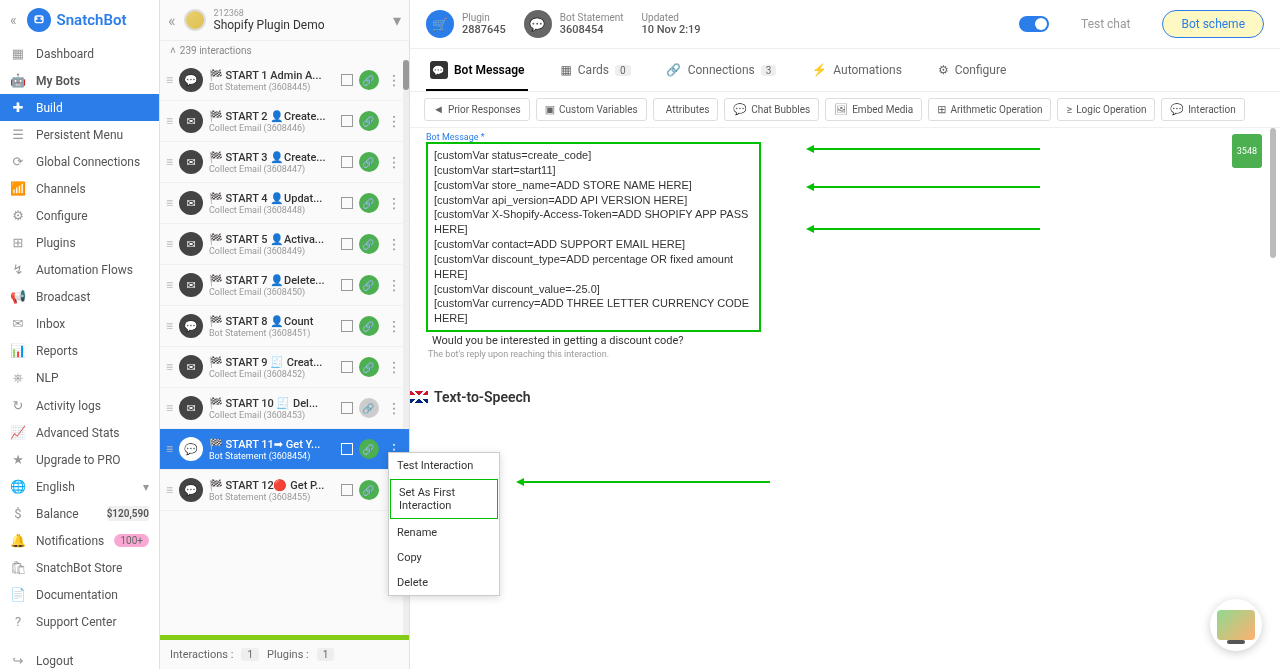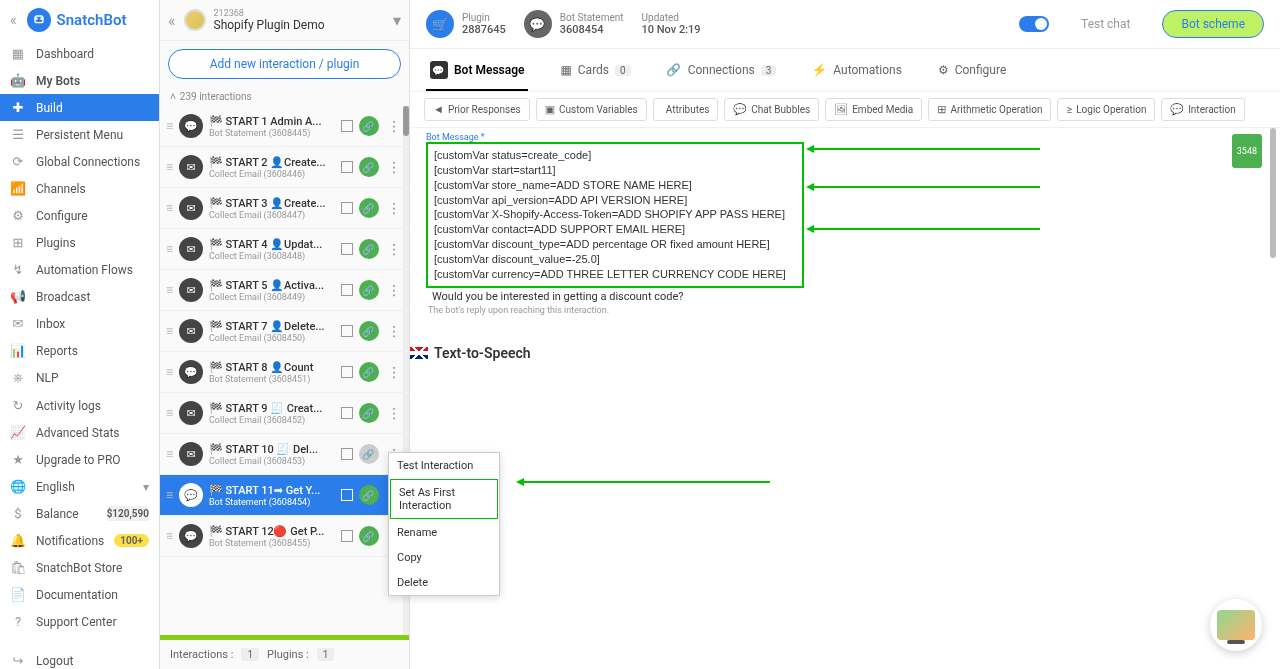--- a/index.html
+++ b/index.html
@@ -11,21 +11,21 @@
 .logo-row { display:flex; align-items:center; padding:8px 10px; gap:6px; }
 .logo-badge { width:24px; height:24px; border-radius:50%; background:#2b7de9; display:flex; align-items:center; justify-content:center; }
 .logo-text { color:#2b7de9; font-weight:600; font-size:15px; }
 .collapse-icon { color:#999; font-size:14px; cursor:pointer; margin-right:4px;}
 .nav-item { display:flex; align-items:center; padding:6px 10px; gap:10px; color:#555; cursor:pointer; }
 .nav-item.active { background:#2b7de9; color:#fff; }
 .nav-item .nicon { width:16px; text-align:center; color:#999; font-size:13px; }
 .nav-item.active .nicon { color:#fff; }
 .nav-item.bold { font-weight:600; }
 .nav-sep { height:6px; }
-.badge-pill { background:#fde047; color:#666; border-radius:10px; padding:1px 6px; font-size:10px; margin-left:auto; font-weight:700;}
+.badge-pill { background:#f9a8d4; color:#666; border-radius:10px; padding:1px 6px; font-size:10px; margin-left:auto; font-weight:400;}
 .green-bar { height:12px; background:#00e000; margin:6px 10px; }
 .balance-pill { background:#f0f0f0; color:#555; border-radius:3px; padding:2px 0; font-size:10px; margin-left:auto; font-weight:600;}
 
 
 .mid { width:250px; background:#fafafa; border-right:1px solid #e0e0e0; display:flex; flex-direction:column; position:relative;}
 .bot-header { display:flex; align-items:center; padding:8px; gap:8px; border-bottom:1px solid #eee; }
 .bot-header .back { color:#999; cursor:pointer; }
 .bot-avatar { width:22px; height:22px; border-radius:50%; background:linear-gradient(135deg,#e8d070,#e0c050); border:2px solid #ddd;}
 .bot-title-block { flex:1; }
 .bot-id { font-size:9px; color:#999; }
@@ -64,36 +64,36 @@
 .info-block { display:flex; align-items:center; gap:8px;}
 .info-icon { width:28px; height:28px; border-radius:50%; display:flex; align-items:center; justify-content:center; color:#fff; font-size:13px;}
 .info-icon.blue { background:#2b7de9;}
 .info-icon.gray { background:#666;}
 .info-text .lbl { font-size:10px; color:#888;}
 .info-text .val { font-size:11px; color:#555; font-weight:500;}
 .top-right { margin-left:auto; display:flex; align-items:center; gap:32px;}
 .toggle { width:30px; height:16px; background:#2b7de9; border-radius:8px; position:relative;}
 .toggle::after { content:""; position:absolute; width:12px; height:12px; background:#fff; border-radius:50%; top:2px; right:2px;}
 .test-chat-lbl { font-size:12px; color:#999;}
-.scheme-btn { border:1px solid #2b7de9; color:#2b7de9; background:#bef264; border-radius:16px; padding:6px 18px; font-size:12px; cursor:pointer;}
+.scheme-btn { border:1px solid #2b7de9; color:#2b7de9; background:#fef9c3; border-radius:16px; padding:6px 18px; font-size:12px; cursor:pointer;}
 
 .tabs { display:flex; align-items:center; padding:0 16px; gap:28px; border-bottom:1px solid #eee; font-size:12px;}
 .tab { display:flex; align-items:center; gap:6px; padding:12px 4px; color:#666; cursor:pointer; position:relative;}
 .tab.active { color:#000; font-weight:600;}
 .tab.active::after { content:""; position:absolute; bottom:0; left:0; right:0; height:2px; background:#000;}
 .tab .ticon { width:18px; height:18px; background:#333; border-radius:3px; display:flex; align-items:center; justify-content:center; color:#fff; font-size:10px;}
 .tab .tcount { background:#eee; color:#666; border-radius:3px; padding:0 5px; font-size:10px;}
 
 .tool-row { display:flex; padding:6px 14px; gap:6px; flex-wrap:wrap; border-bottom:1px solid #f0f0f0;}
 .tool-btn { display:flex; align-items:center; gap:4px; padding:4px 8px; border:1px solid #ddd; border-radius:3px; font-size:10px; color:#555; cursor:pointer; background:#fff;}
 .tool-btn .ti { font-size:11px; color:#666;}
 
 .msg-area { padding:4px 16px 16px; position:relative;}
 .msg-label { font-size:9px; color:#2b7de9; }
-.msg-box { border:2px solid #00c000; padding:4px 6px; font-size:11px; color:#333; line-height:1.35; font-family:Arial,sans-serif; width:378px; background:#fff; position:relative;}
+.msg-box { border:2px solid #00c000; padding:4px 6px; font-size:11px; color:#333; line-height:1.35; font-family:Arial,sans-serif; width:335px; background:#fff; position:relative;}
 .msg-extra { font-size:11px; color:#333; padding:2px 6px;}
 .msg-help { font-size:9px; color:#999; padding-left:2px;}
 .char-count { position:absolute; right:18px; top:6px; background:#4caf50; color:#fff; font-size:9px; padding:12px 5px; border-radius:3px;}
 .main-scroll { position:absolute; right:4px; top:0; width:6px; height:130px; background:#bbb; border-radius:3px;}
 
 .tts-block { padding:14px 0;}
 .tts-title { display:flex; align-items:center; gap:6px; font-size:14px; font-weight:600; color:#333; margin-bottom:12px;}
 .flag { width:18px; height:12px; background:linear-gradient(to bottom,#cf142b 33%,#fff 33%,#fff 66%,#00247d 66%); position:relative; display:inline-block;}
 .flag::before{content:"";position:absolute;inset:0;background:
   linear-gradient(45deg,transparent 45%,#fff 45%,#fff 55%,transparent 55%),
@@ -238,21 +238,20 @@
   <div class="mid">
     <div class="bot-header">
       <span class="back">«</span>
       <span class="bot-avatar"></span>
       <div class="bot-title-block">
         <div class="bot-id">212368</div>
         <div class="bot-name">Shopify Plugin Demo</div>
       </div>
       <span style="color:#999;">▾</span>
     </div>
-    <div class="add-btn">Add new interaction / plugin</div>
     <div class="int-count">
       <span>˄</span>
       <span>239 interactions</span>
     </div>
     <div class="int-list" id="int-list">
       <div class="mid-scroll-track"></div>
       <div class="mid-scroll-thumb"></div>
     <div class="int-item">
           <span class="drag">≡</span>
           <span class="int-icon">💬</span>

